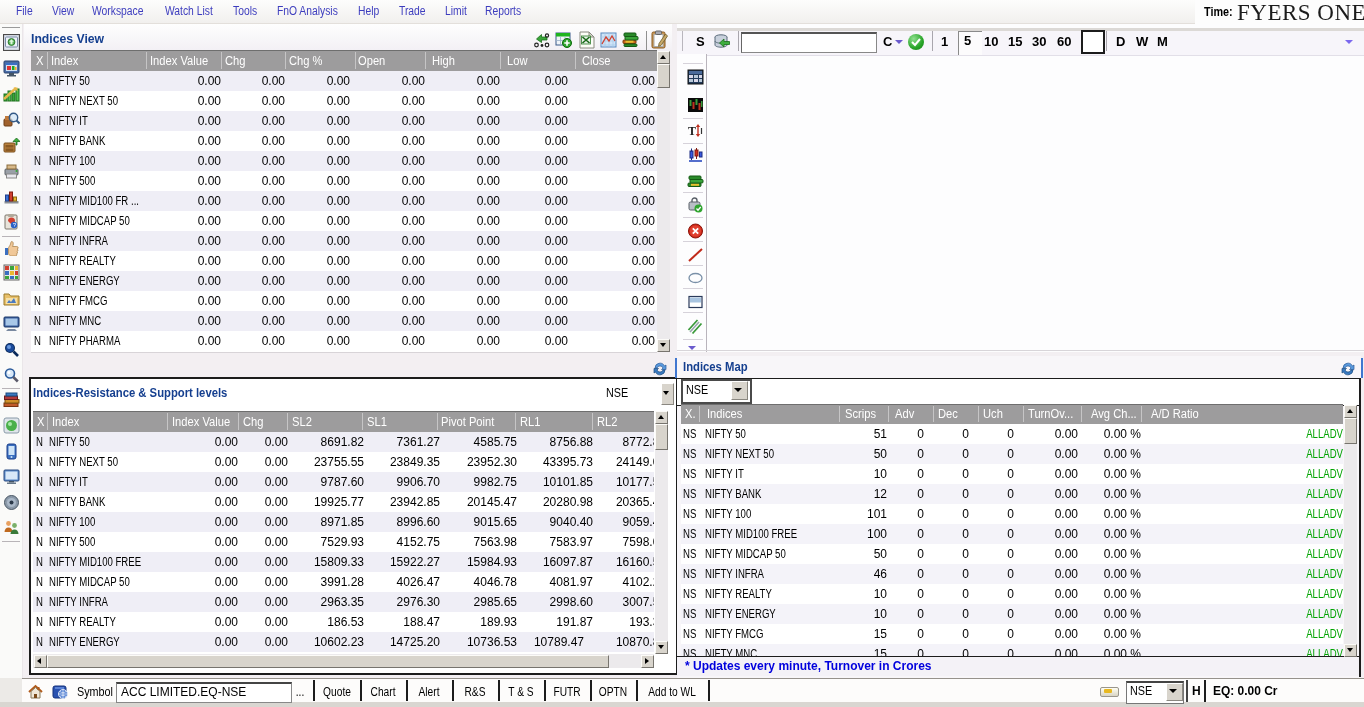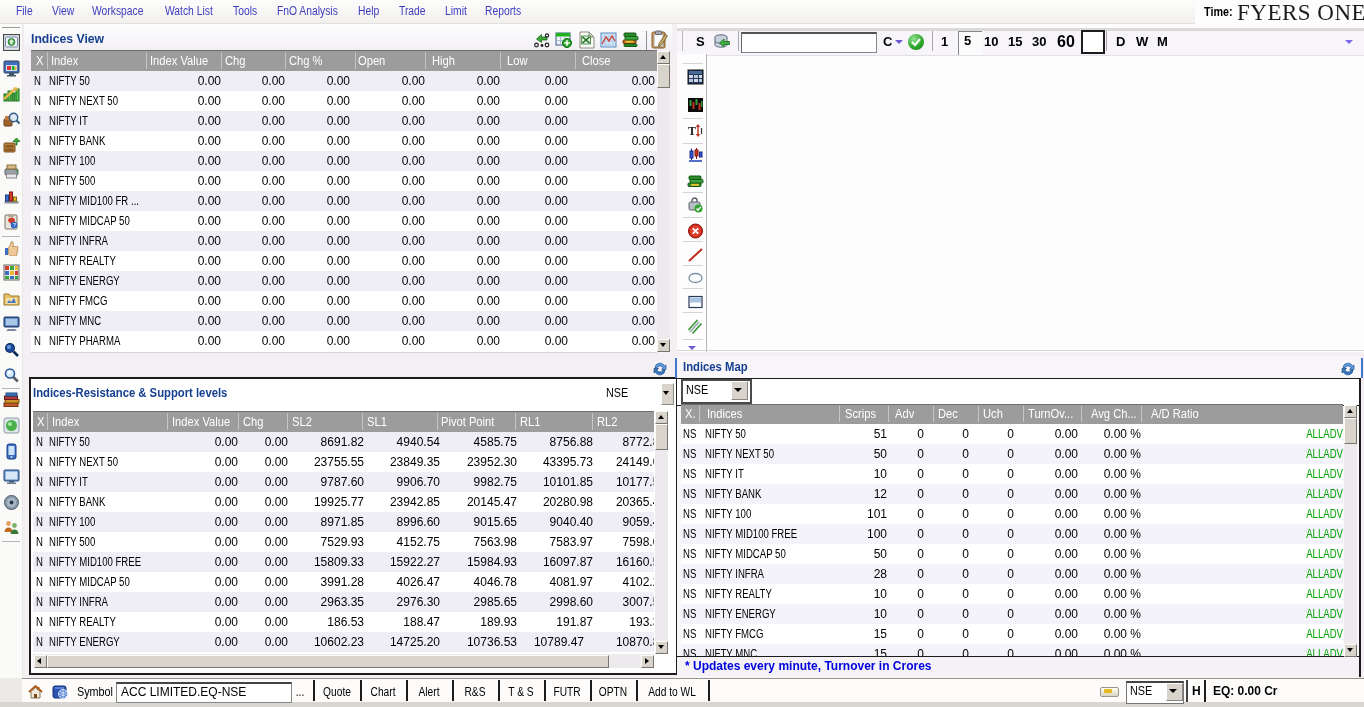--- a/index.html
+++ b/index.html
@@ -216,21 +216,21 @@
 <svg style="position:absolute;left:908px;top:34px" width="16" height="16">
       <path d="M4 8l3 3 5-6" stroke="#fff" stroke-width="2" fill="none"></path>
     </svg>
 <div style="position:absolute;left:932px;top:31px;width:1px;height:20px;background:#a9a6ad"></div>
 <span class="b" style="left:941px;top:35px;font-size:13px">1</span>
 <div style="position:absolute;left:958px;top:31px;width:23px;height:23px;background:#fcfbfc;border-top:1px solid #8a8a8a;border-left:1px solid #8a8a8a"></div>
 <span class="b" style="left:964px;top:34px;font-size:13px">5</span>
 <span class="b" style="left:984px;top:35px;font-size:13px">10</span>
 <span class="b" style="left:1008px;top:35px;font-size:13px">15</span>
 <span class="b" style="left:1032px;top:35px;font-size:13px">30</span>
-<span class="b" style="left:1057px;top:35px;font-size:16px">60</span>
+<span class="b" style="left:1057px;top:35px;font-size:13px">60</span>
 <div style="position:absolute;left:1081px;top:30px;width:20px;height:20px;background:#fff;border:2px solid #1c1c1c"></div>
 <div style="position:absolute;left:1106px;top:31px;width:1px;height:20px;background:#a9a6ad"></div>
 <span class="b" style="left:1116px;top:35px;font-size:13px">D</span>
 <span class="b" style="left:1136px;top:35px;font-size:13px">W</span>
 <span class="b" style="left:1157px;top:35px;font-size:13px">M</span>
 <div class="arr-d" style="left:1345px;top:40px;border-top-color:#7b68ee"></div>
 <div style="position:absolute;left:677px;top:54px;width:29px;height:298px;background:#fdfdfe"></div>
 <div style="position:absolute;left:706px;top:54px;width:1px;height:298px;background:#b9b4bc"></div>
 <div style="position:absolute;left:683px;top:63px;width:20px;height:1px;background:#d6d2da"></div>
 <div style="position:absolute;left:683px;top:118px;width:20px;height:1px;background:#d6d2da"></div>
@@ -267,21 +267,21 @@
 <span class="hw" style="left:441px;top:415px;">Pivot Point</span>
 <span class="hw" style="left:520px;top:415px;">RL1</span>
 <span class="hw" style="left:597px;top:415px;">RL2</span>
 <div style="position:absolute;left:33px;top:432px;width:621px;height:220px;overflow:hidden;background:#fff">
 <div style="position:absolute;left:0;top:0px;width:621px;height:20px;background:#efeef6"></div>
 <span class="t" style="left:3px;top:3px">N</span>
 <span class="t" style="left:16px;top:3px">NIFTY 50</span>
 <span class="n" style="right:416px;top:3px">0.00</span>
 <span class="n" style="right:366px;top:3px">0.00</span>
 <span class="n" style="right:290px;top:3px">8691.82</span>
-<span class="n" style="right:214px;top:3px">4940.54</span>
+<span class="n" style="right:214px;top:3px">7361.27</span>
 <span class="n" style="right:137px;top:3px">4585.75</span>
 <span class="n" style="right:61px;top:3px">8756.88</span>
 <span class="n" style="right:-12px;top:3px">8772.82</span>
 <div style="position:absolute;left:0;top:20px;width:621px;height:20px;background:#ffffff"></div>
 <span class="t" style="left:3px;top:23px">N</span>
 <span class="t" style="left:16px;top:23px">NIFTY NEXT 50</span>
 <span class="n" style="right:416px;top:23px">0.00</span>
 <span class="n" style="right:366px;top:23px">0.00</span>
 <span class="n" style="right:290px;top:23px">23755.55</span>
 <span class="n" style="right:214px;top:23px">23849.35</span>
@@ -484,21 +484,21 @@
 <span class="n" style="right:456px;top:123px">50</span>
 <span class="n" style="right:419px;top:123px">0</span>
 <span class="n" style="right:374px;top:123px">0</span>
 <span class="n" style="right:329px;top:123px">0</span>
 <span class="n" style="right:265px;top:123px">0.00</span>
 <span class="n" style="right:202px;top:123px">0.00 %</span>
 <span class="g" style="right:0px;top:123px">ALLADV</span>
 <div style="position:absolute;left:0;top:140px;width:662px;height:20px;background:#f4f3f9"></div>
 <span class="t" style="left:2px;top:143px">NS</span>
 <span class="t" style="left:24px;top:143px">NIFTY INFRA</span>
-<span class="n" style="right:456px;top:143px">28</span>
+<span class="n" style="right:456px;top:143px">46</span>
 <span class="n" style="right:419px;top:143px">0</span>
 <span class="n" style="right:374px;top:143px">0</span>
 <span class="n" style="right:329px;top:143px">0</span>
 <span class="n" style="right:265px;top:143px">0.00</span>
 <span class="n" style="right:202px;top:143px">0.00 %</span>
 <span class="g" style="right:0px;top:143px">ALLADV</span>
 <div style="position:absolute;left:0;top:160px;width:662px;height:20px;background:#ffffff"></div>
 <span class="t" style="left:2px;top:163px">NS</span>
 <span class="t" style="left:24px;top:163px">NIFTY REALTY</span>
 <span class="n" style="right:456px;top:163px">10</span>

